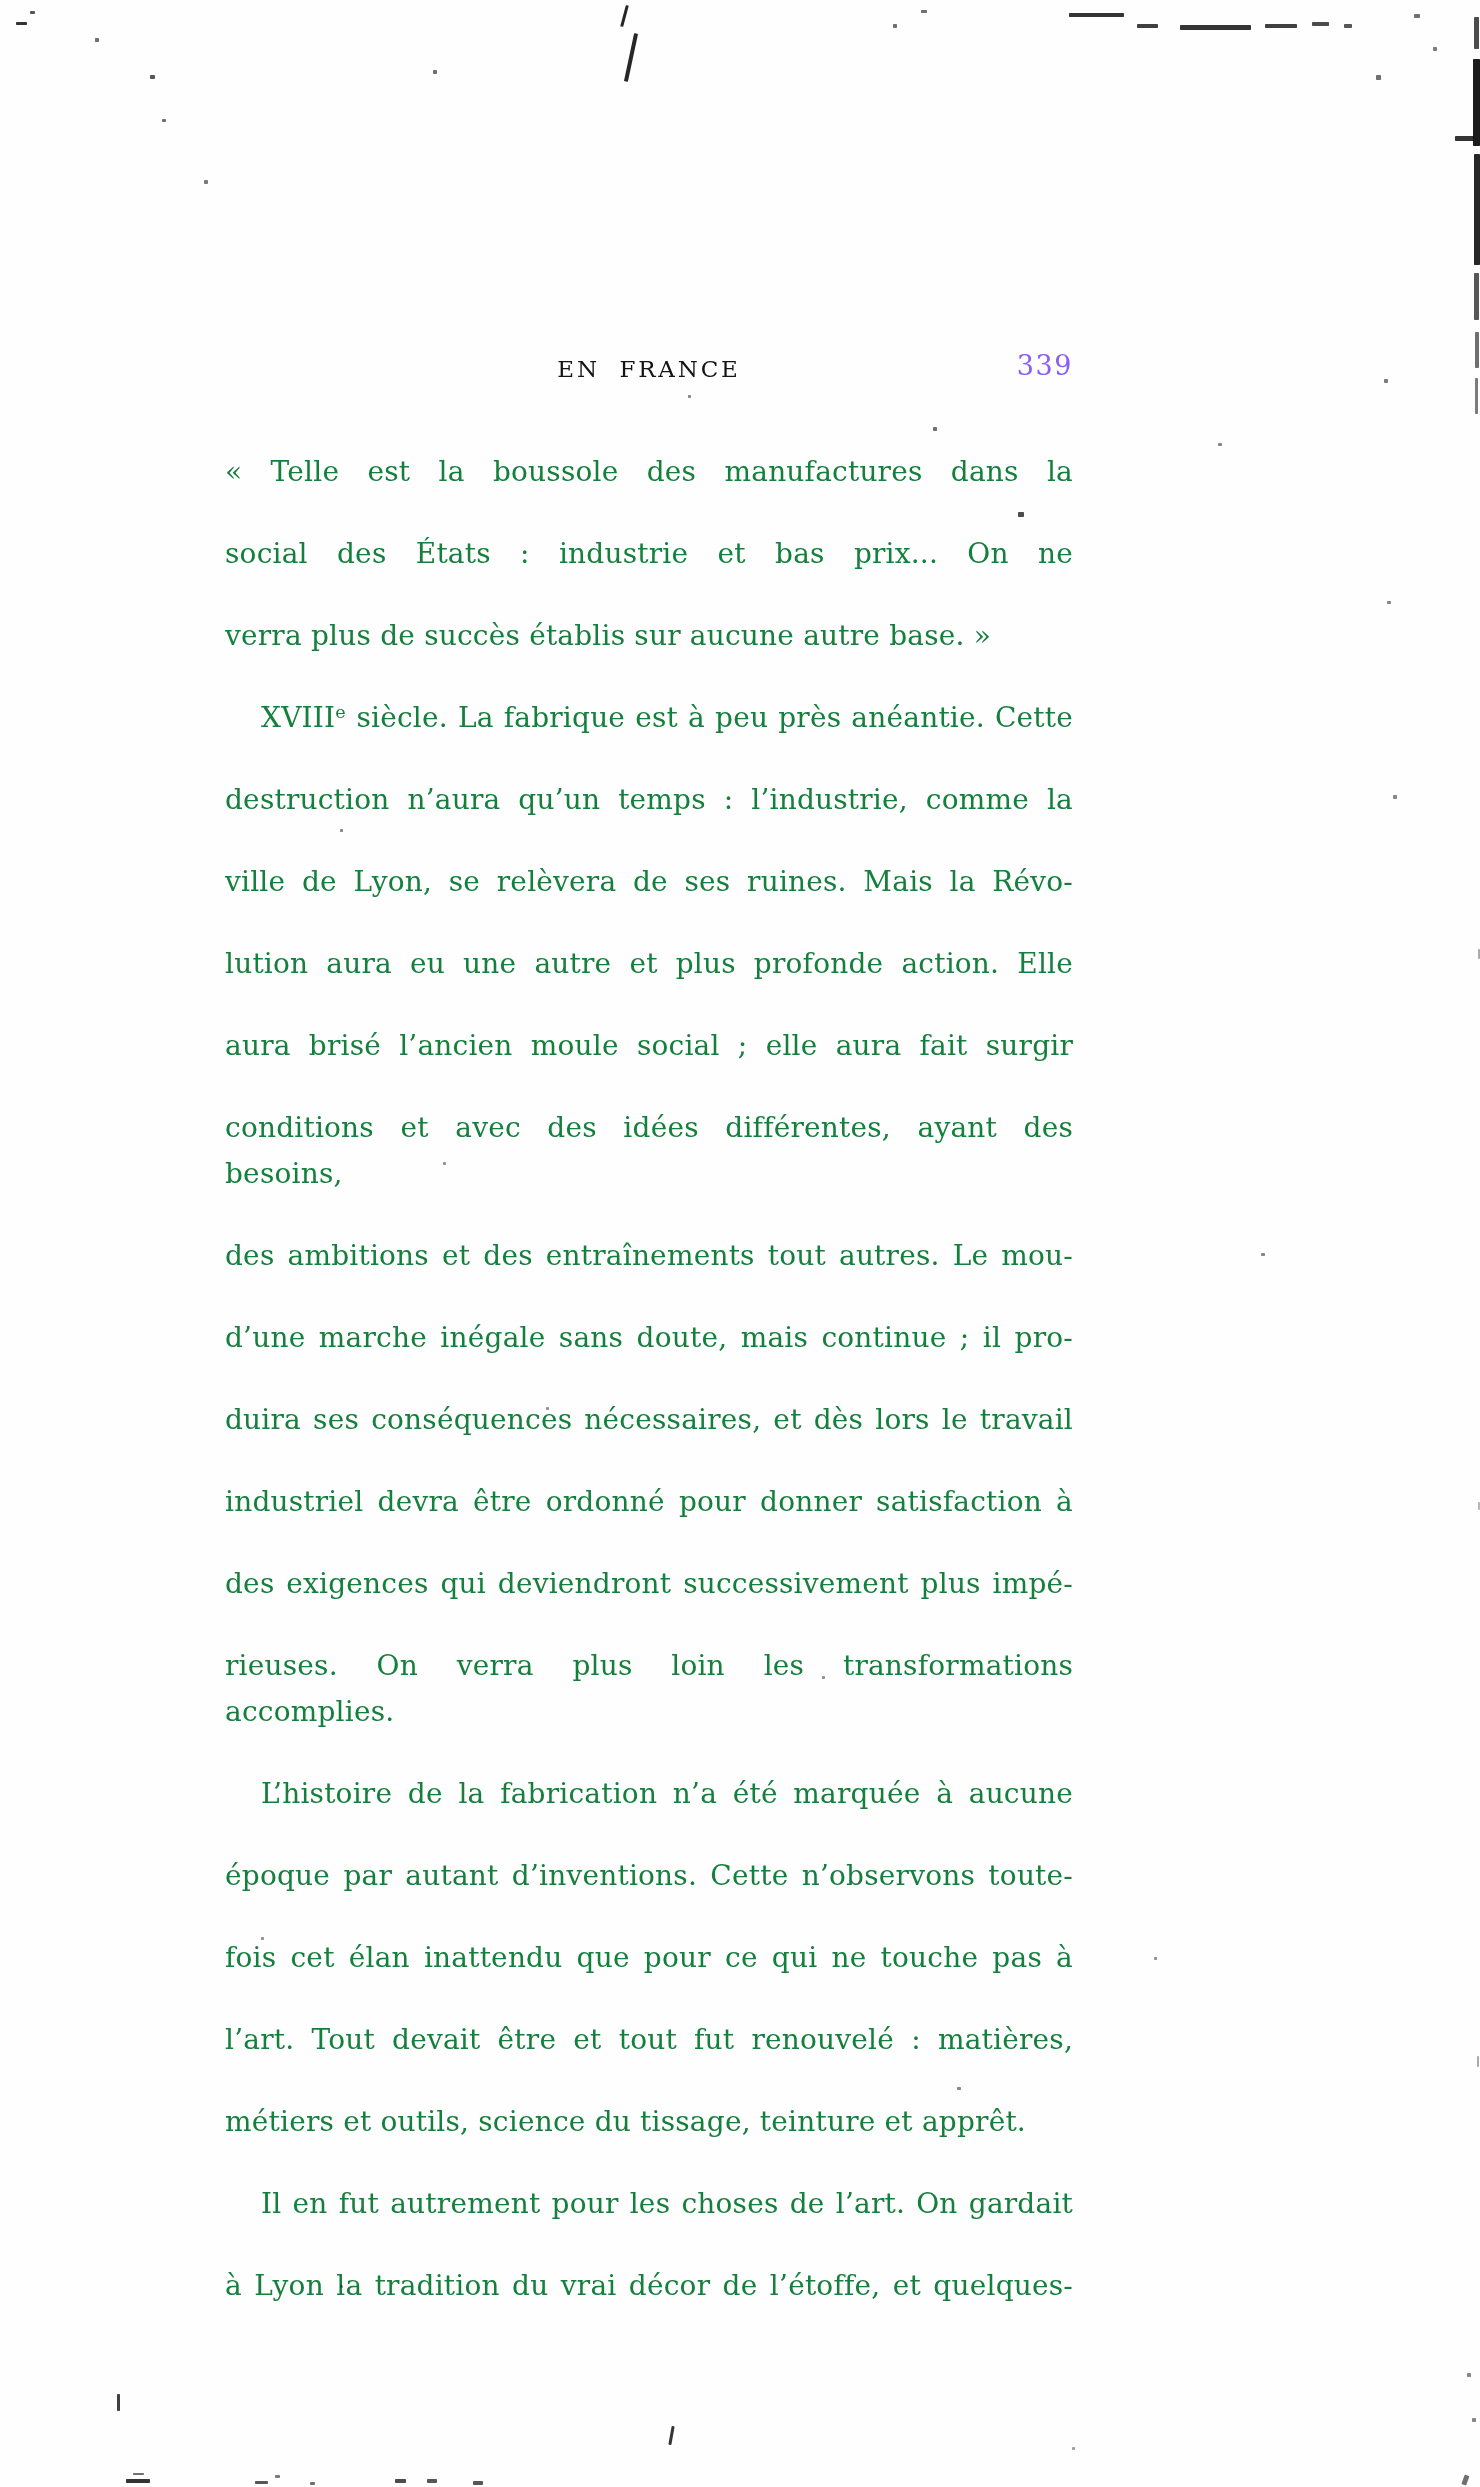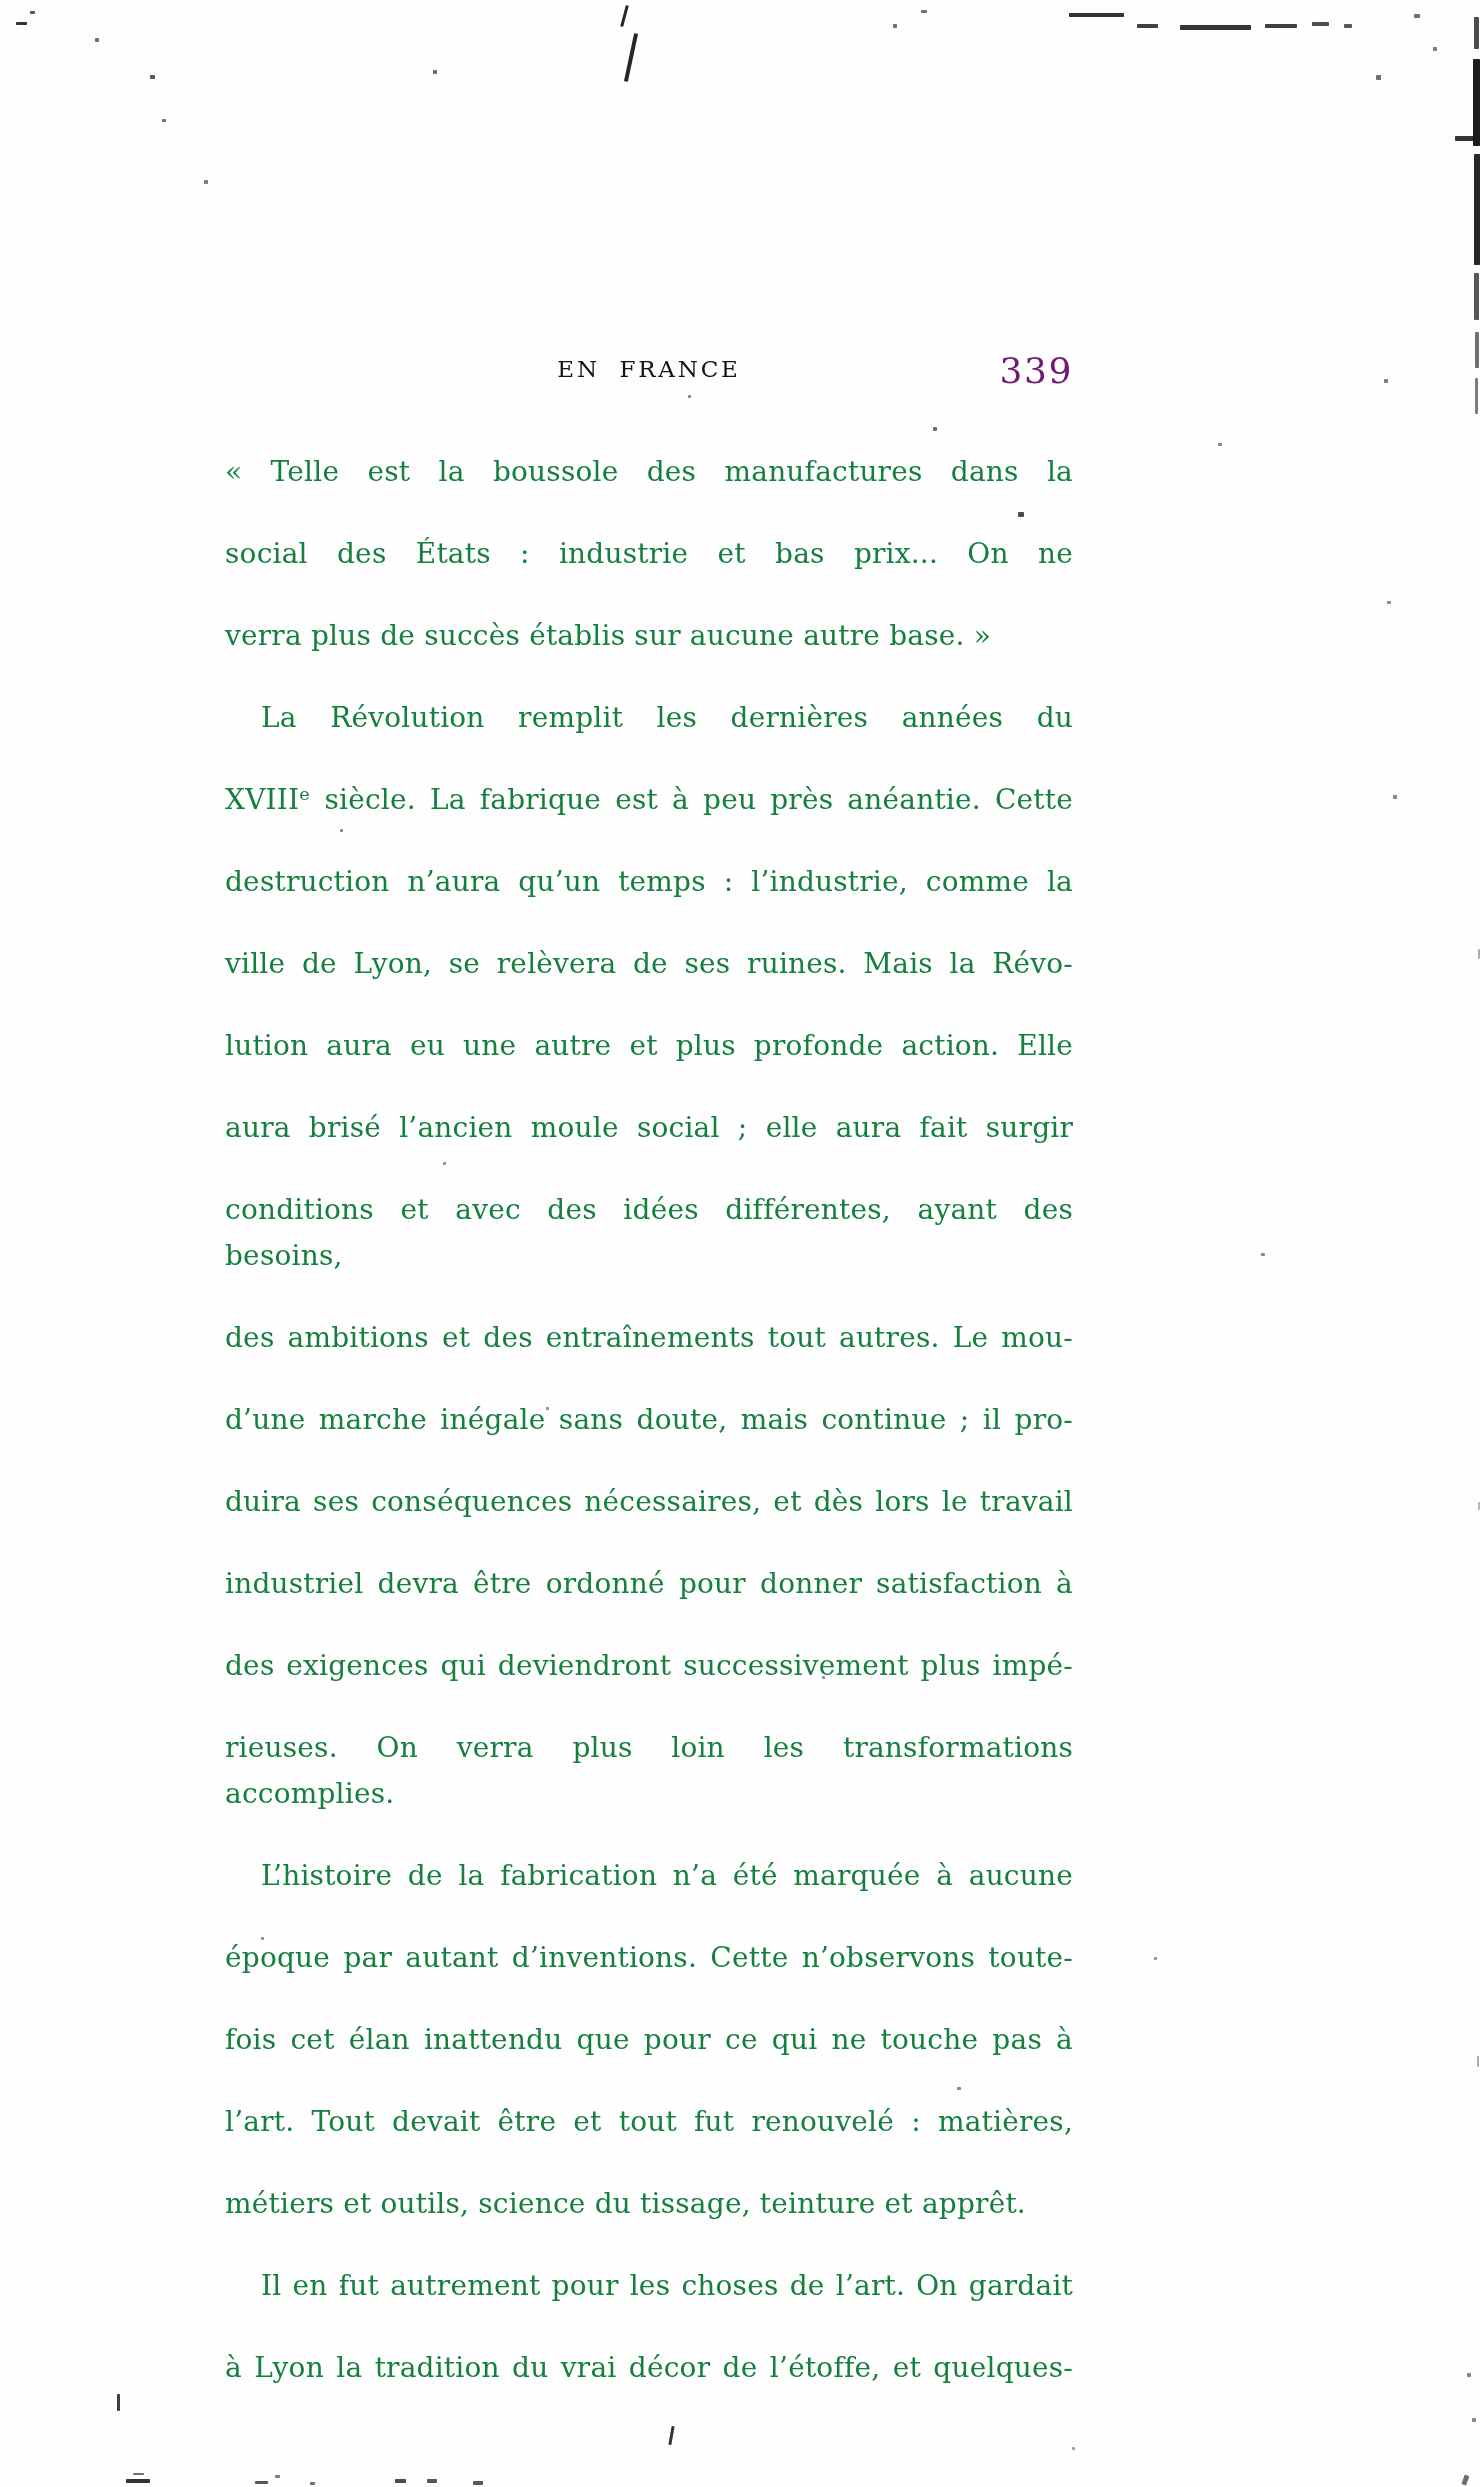--- a/index.html
+++ b/index.html
@@ -22,23 +22,23 @@
   }
   .header-title{
     font-size:23px;
     letter-spacing:2.8px;
     word-spacing:9.5px;
     color:#141414;
   }
   .page-number{
     position:absolute;
     right:0;top:-6.3px;
-    font-size:36px;
+    font-size:27px;
     letter-spacing:1.6px;
-    color:#701a75;
+    color:#8b5cf6;
   }
   .text-block{
     position:absolute;
     left:225px;top:413px;width:848px;
   }
   .para{margin:0;}
   .line{
     font-size:28px;
     line-height:46px;
     text-align:justify;
@@ -64,21 +64,20 @@
     <span class="page-number">339</span>
   </div>
 
   <div class="text-block" id="text-block">
       <div class="para">
         <div class="line">« Telle est la boussole des manufactures dans la</div>
         <div class="line">social des États : industrie et bas prix... On ne</div>
         <div class="line para-end">verra plus de succès établis sur aucune autre base. »</div>
       </div>
       <div class="para indent">
-        <div class="line">La Révolution remplit les dernières années du</div>
         <div class="line">XVIIIᵉ siècle. La fabrique est à peu près anéantie. Cette</div>
         <div class="line">destruction n’aura qu’un temps : l’industrie, comme la</div>
         <div class="line">ville de Lyon, se relèvera de ses ruines. Mais la Révo-</div>
         <div class="line">lution aura eu une autre et plus profonde action. Elle</div>
         <div class="line">aura brisé l’ancien moule social ; elle aura fait surgir</div>
         <div class="line">conditions et avec des idées différentes, ayant des besoins,</div>
         <div class="line">des ambitions et des entraînements tout autres. Le mou-</div>
         <div class="line">d’une marche inégale sans doute, mais continue ; il pro-</div>
         <div class="line">duira ses conséquences nécessaires, et dès lors le travail</div>
         <div class="line">industriel devra être ordonné pour donner satisfaction à</div>

